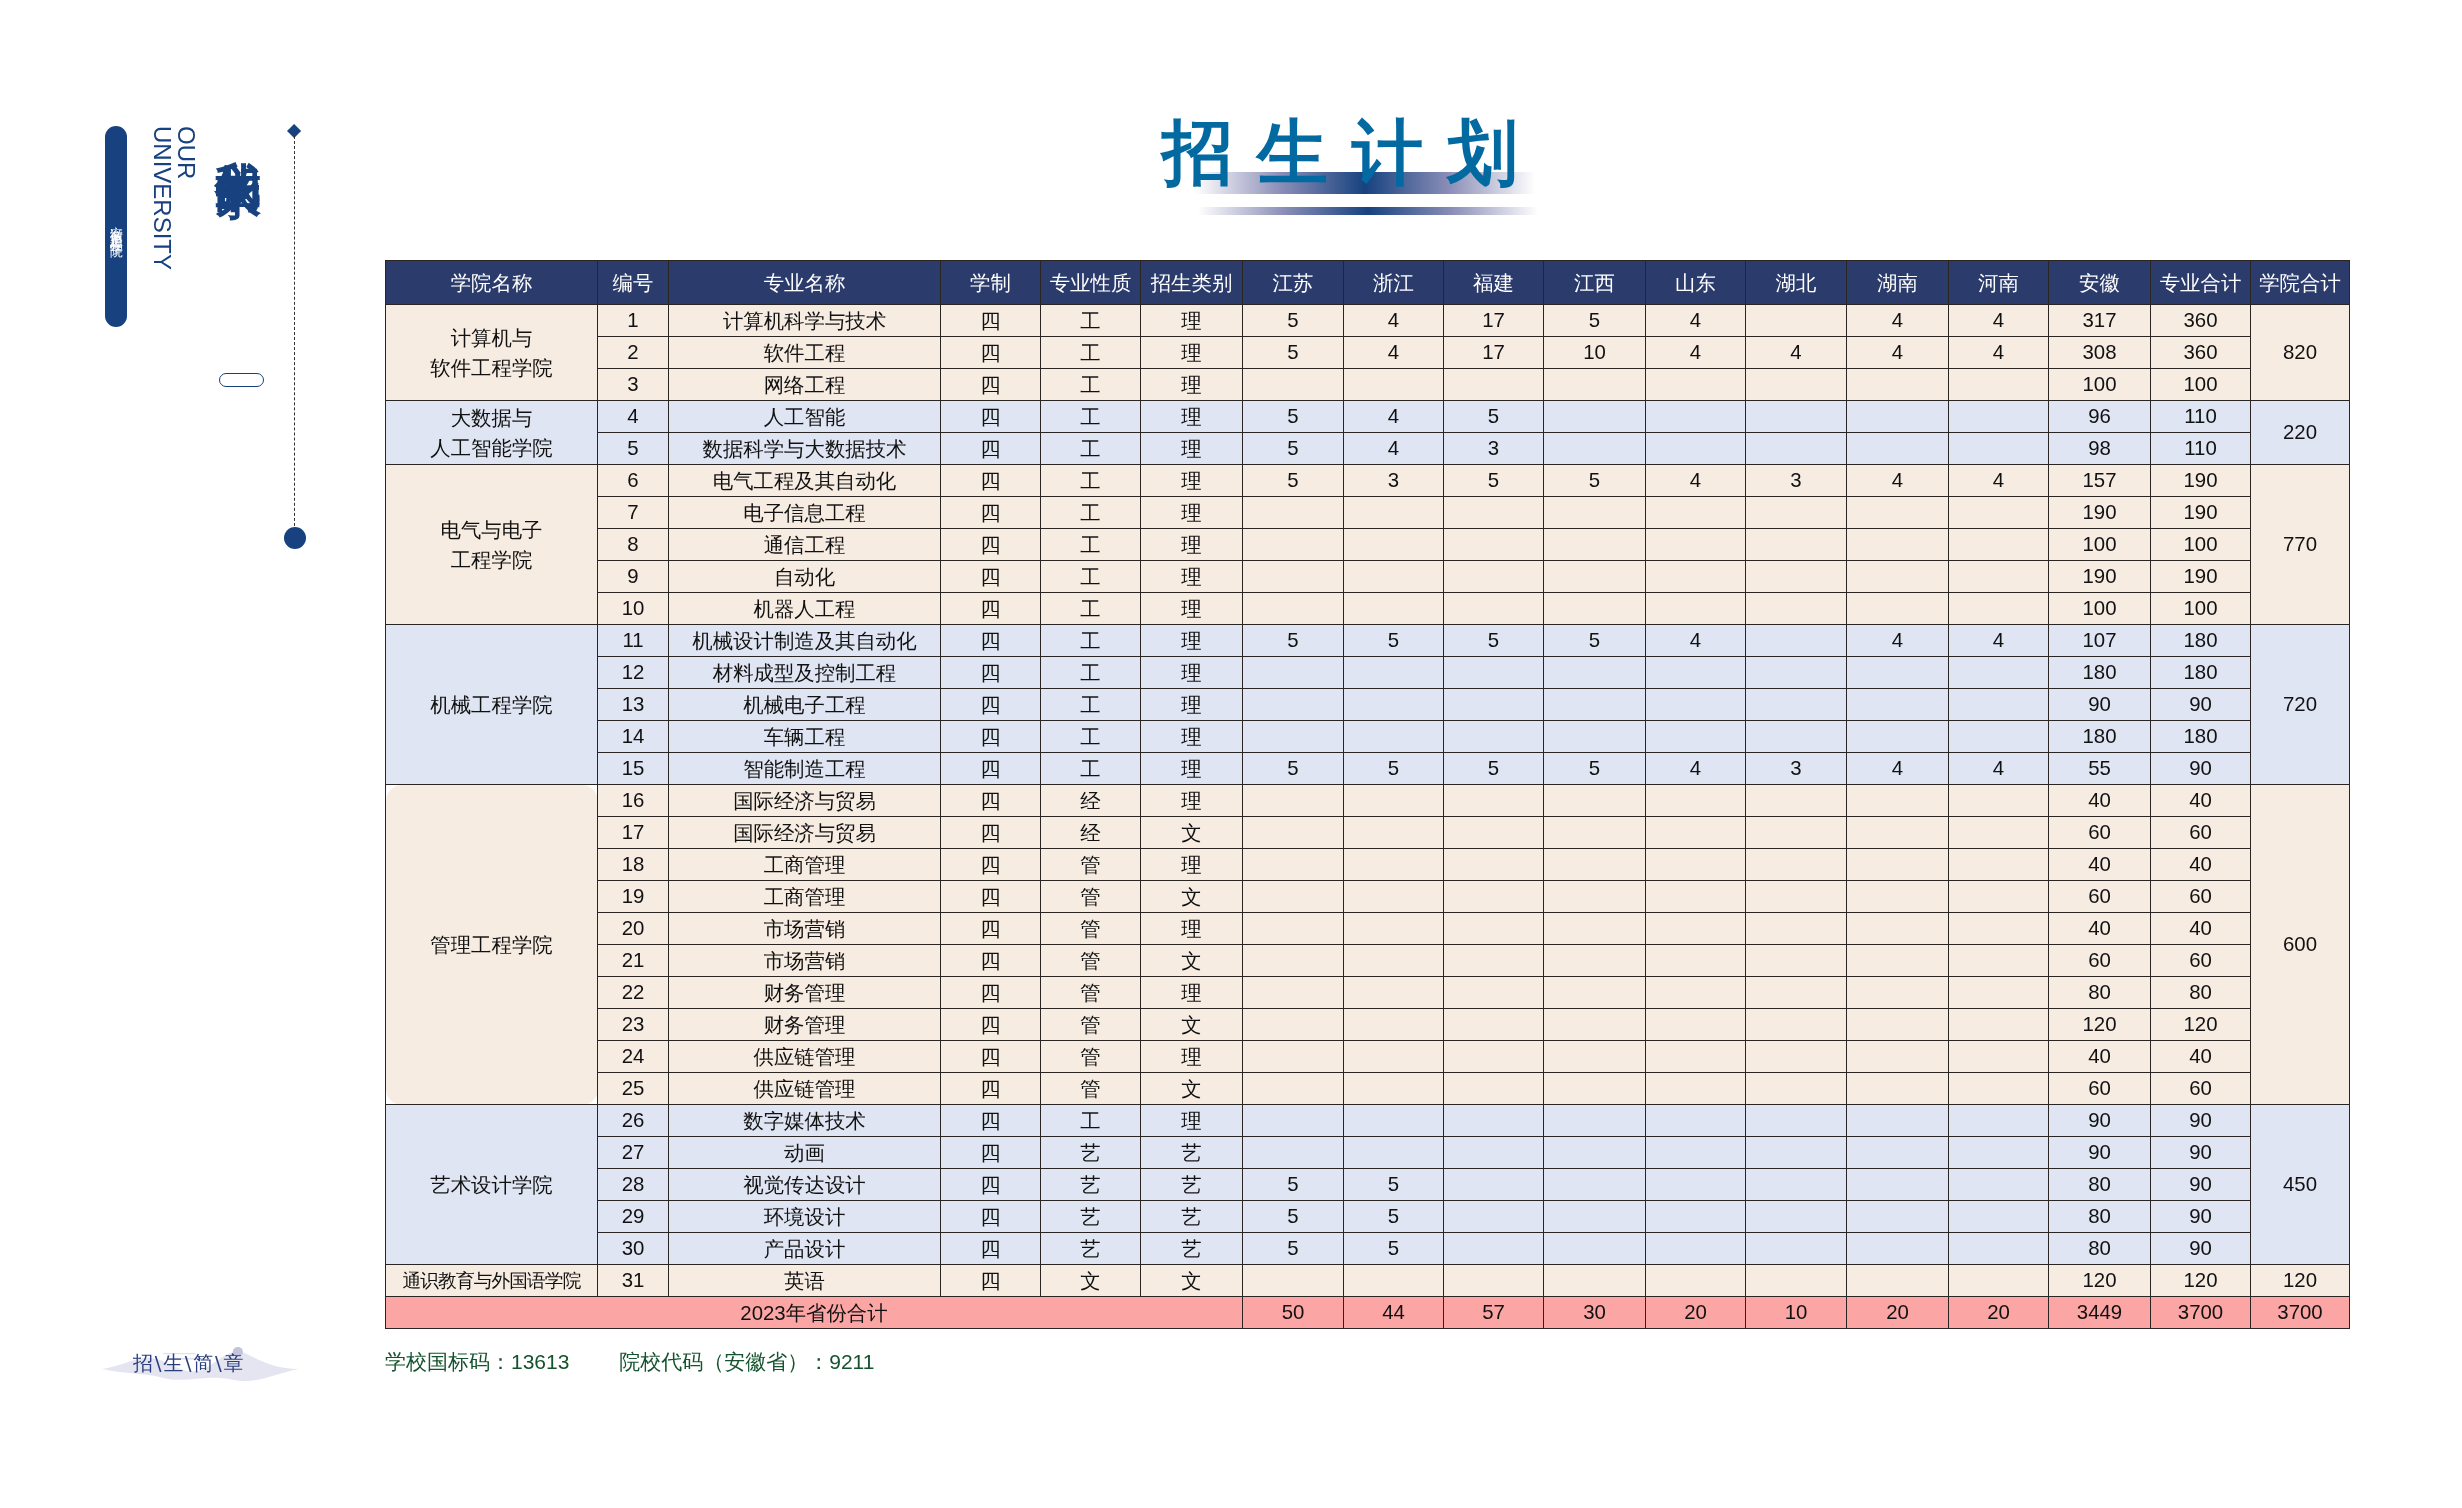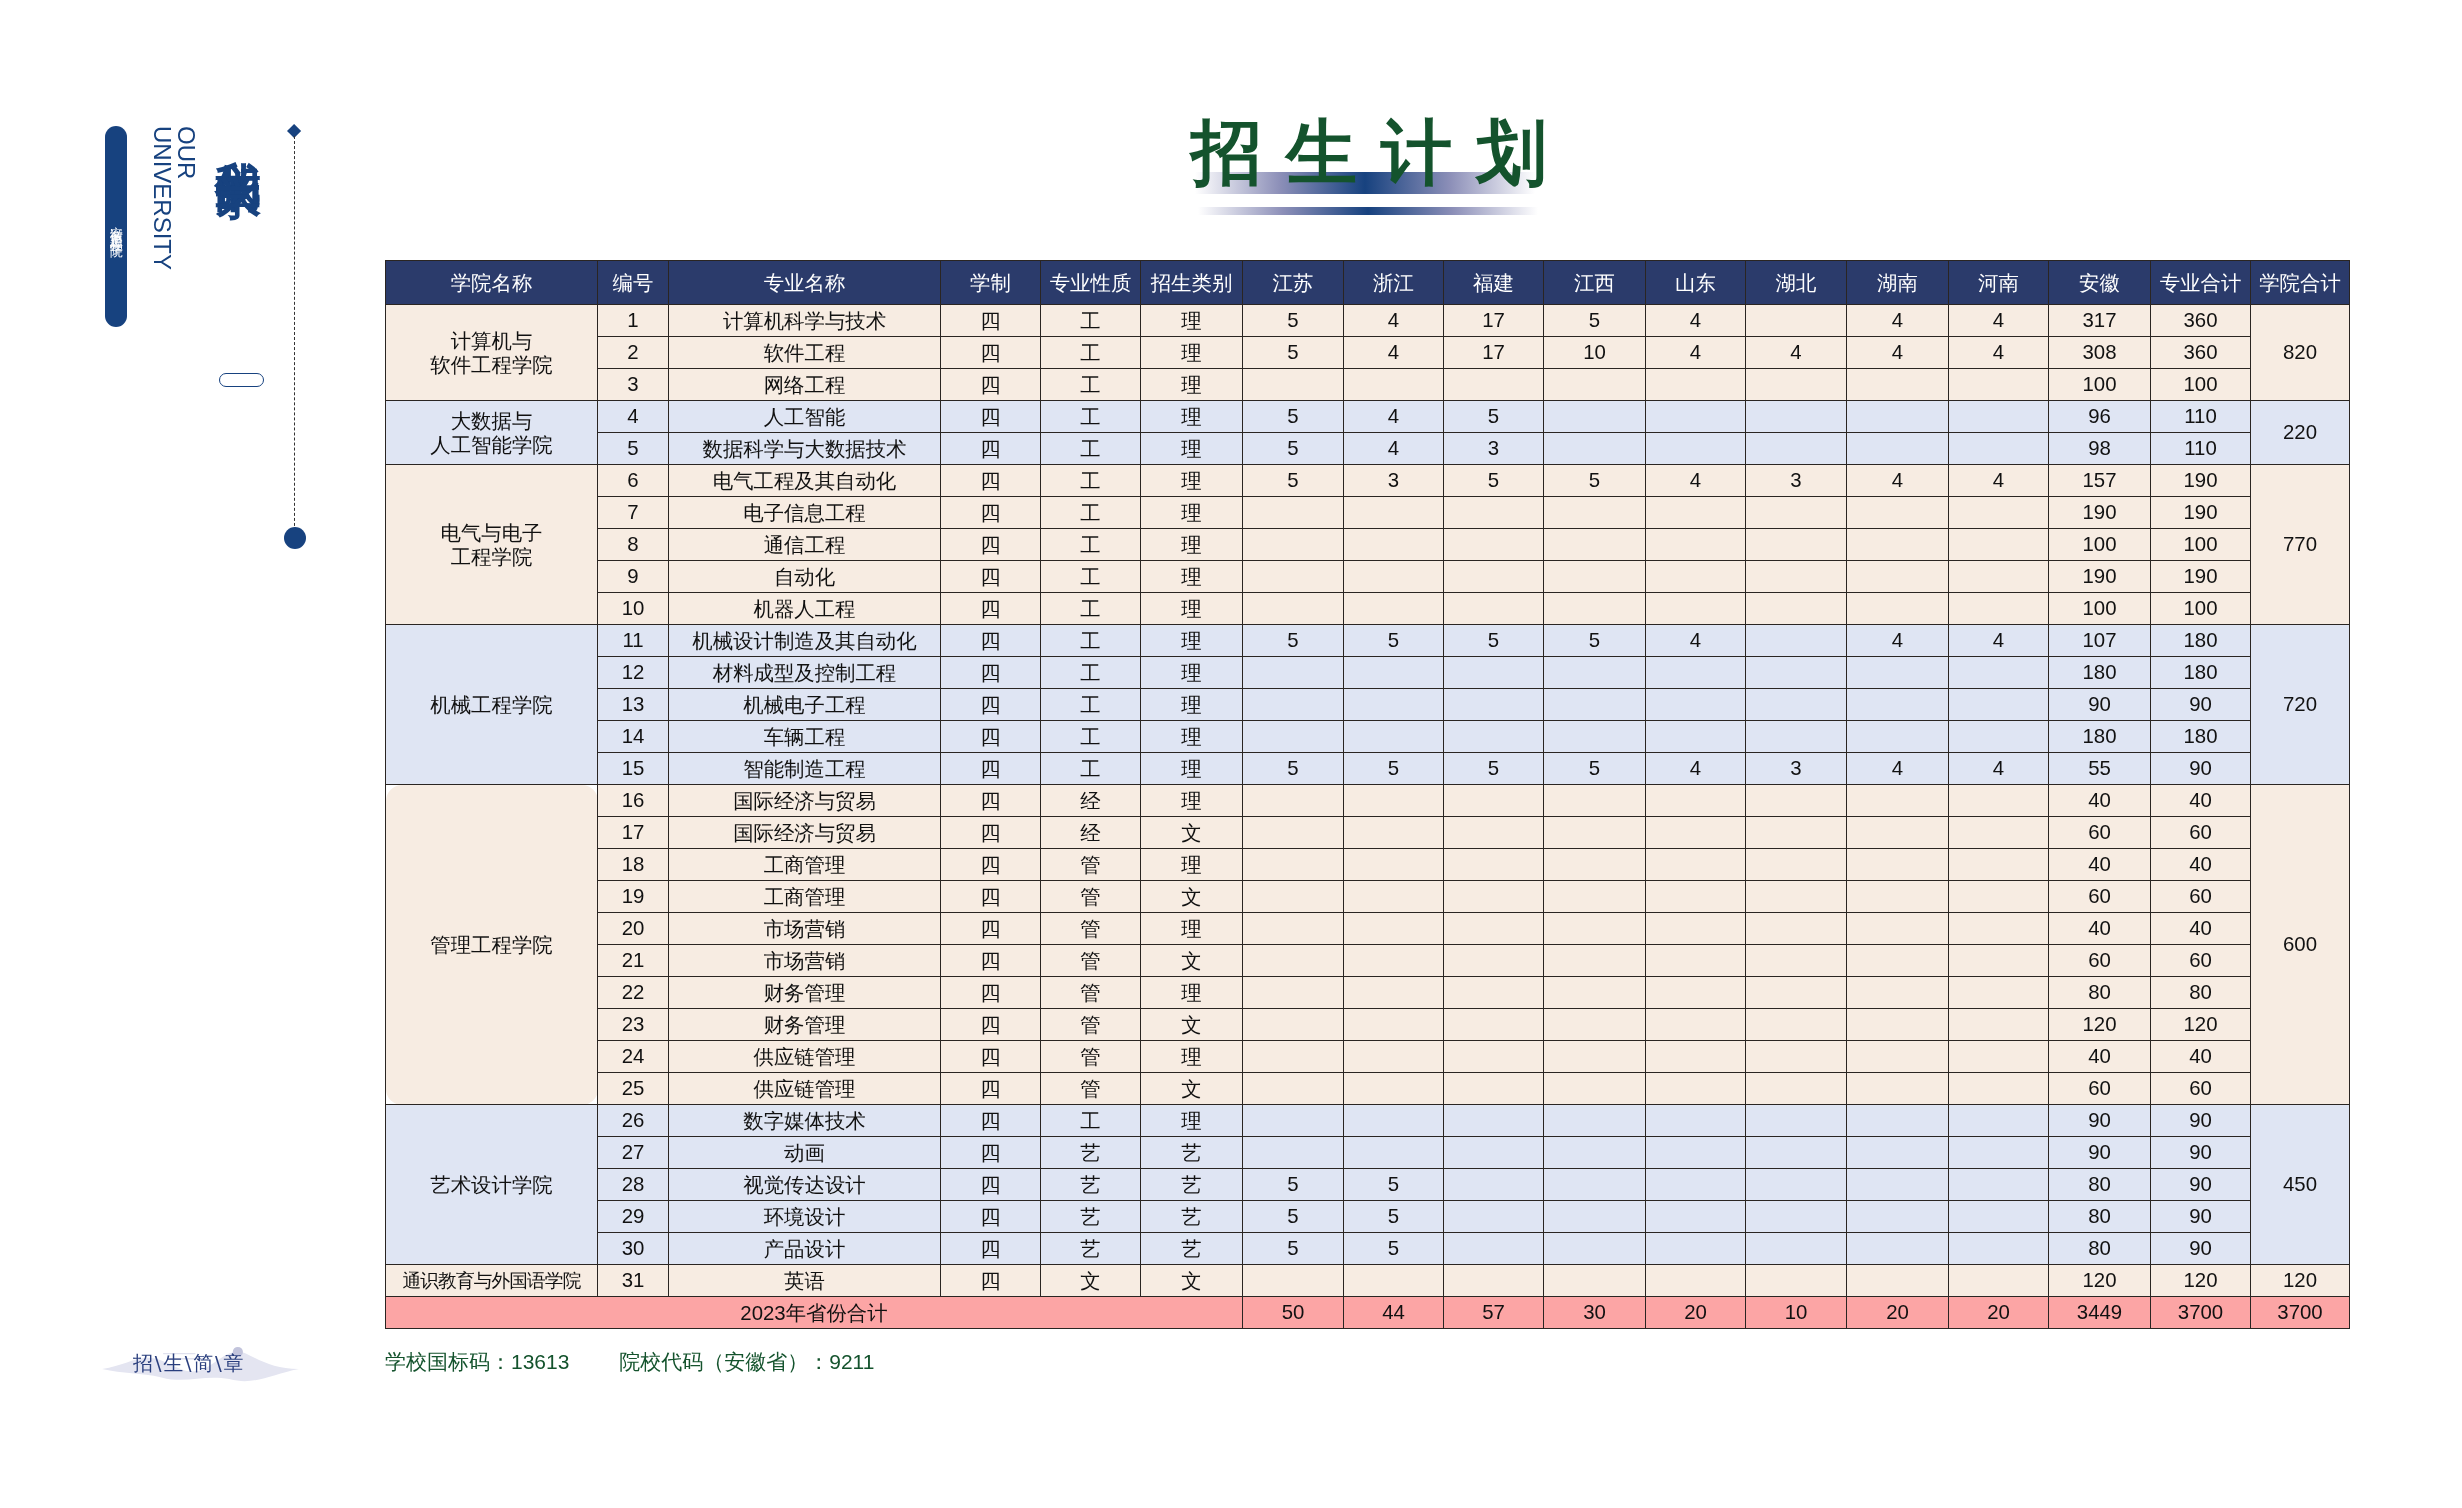--- a/index.html
+++ b/index.html
@@ -31,35 +31,35 @@
   .brand { position:absolute; left:102px; top:1335px; width:197px; height:56px; }
   .brand .wave { position:absolute; left:0; top:0; width:197px; height:56px; }
   .brand .txt { position:absolute; left:31px; top:15.3px; font-size:20px; color:#2a3f7e;
                 letter-spacing:1.7px; white-space:nowrap; }
 
   
   .title-bar1 { position:absolute; left:1195px; top:172px; width:340px; height:22px;
                 background:linear-gradient(90deg, rgba(23,66,127,0) 0%, #8c8fb8 25%, #17427f 50%, #8c8fb8 75%, rgba(23,66,127,0) 100%); }
   .title-bar2 { position:absolute; left:1198px; top:207px; width:340px; height:7.7px;
                 background:linear-gradient(90deg, rgba(23,66,127,0) 0%, #8c8fb8 25%, #17427f 50%, #8c8fb8 75%, rgba(23,66,127,0) 100%); }
-  .page-title { position:absolute; left:1191px; top:112px; width:350px; height:82px;
+  .page-title { position:absolute; left:1162px; top:112px; width:350px; height:82px;
                 font-family:Liberation Serif, serif; font-weight:bold; font-size:71px; line-height:82px;
-                color:#14532d; letter-spacing:24px; white-space:nowrap; }
+                color:#0369a1; letter-spacing:24px; white-space:nowrap; }
 
   
   table.plan { position:absolute; left:385px; top:260px; border-collapse:collapse;
                font-family:"Liberation Sans","DejaVu Sans",sans-serif; table-layout:fixed; }
   table.plan th, table.plan td { border:1.7px solid #2a2522; text-align:center; padding:0;
                overflow:hidden; white-space:nowrap; }
   table.plan th { background:#2b3b6b; color:#fff; font-weight:normal; font-size:20.4px; height:43px;text-align:center; }
   table.plan td { font-size:20.4px; height:31px; color:#111; }
   tr.g-odd td { background:#f7ece2; }
   tr.g-even td { background:#dfe5f3; }
   tr.total td { background:#fca5a5; }
-  td.college { font-size:20.4px; line-height:24px; white-space:normal; }
+  td.college { font-size:20.4px; line-height:30px; white-space:normal; }
   td.college.tight { font-size:18.7px; letter-spacing:-0.9px; white-space:nowrap; }
 
   .footer-codes { position:absolute; left:385px; top:1348px; font-size:21px; color:#14532d;
                   font-family:"Liberation Sans","DejaVu Sans",sans-serif; white-space:nowrap; }
   .footer-codes span + span { margin-left:44px; }
 </style>
 </head>
 <body>
 
 <div class="side-pill">

